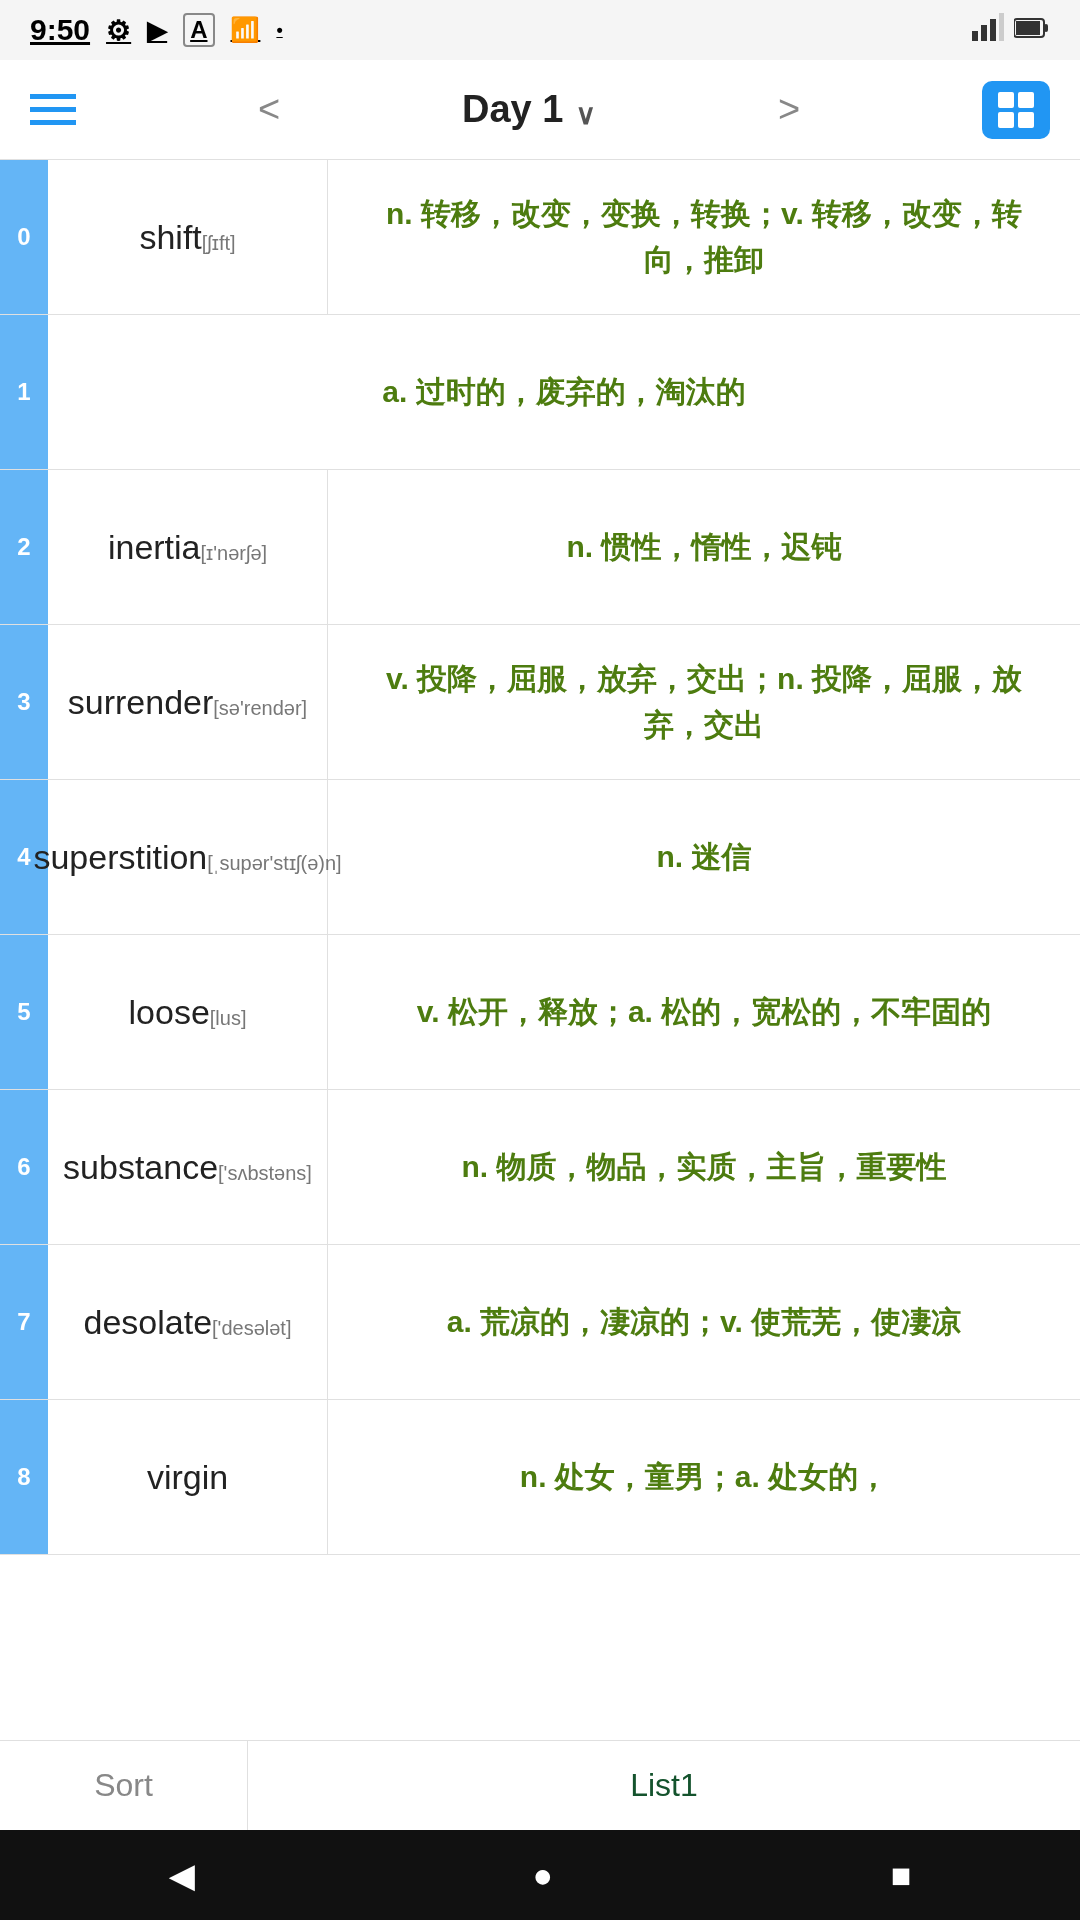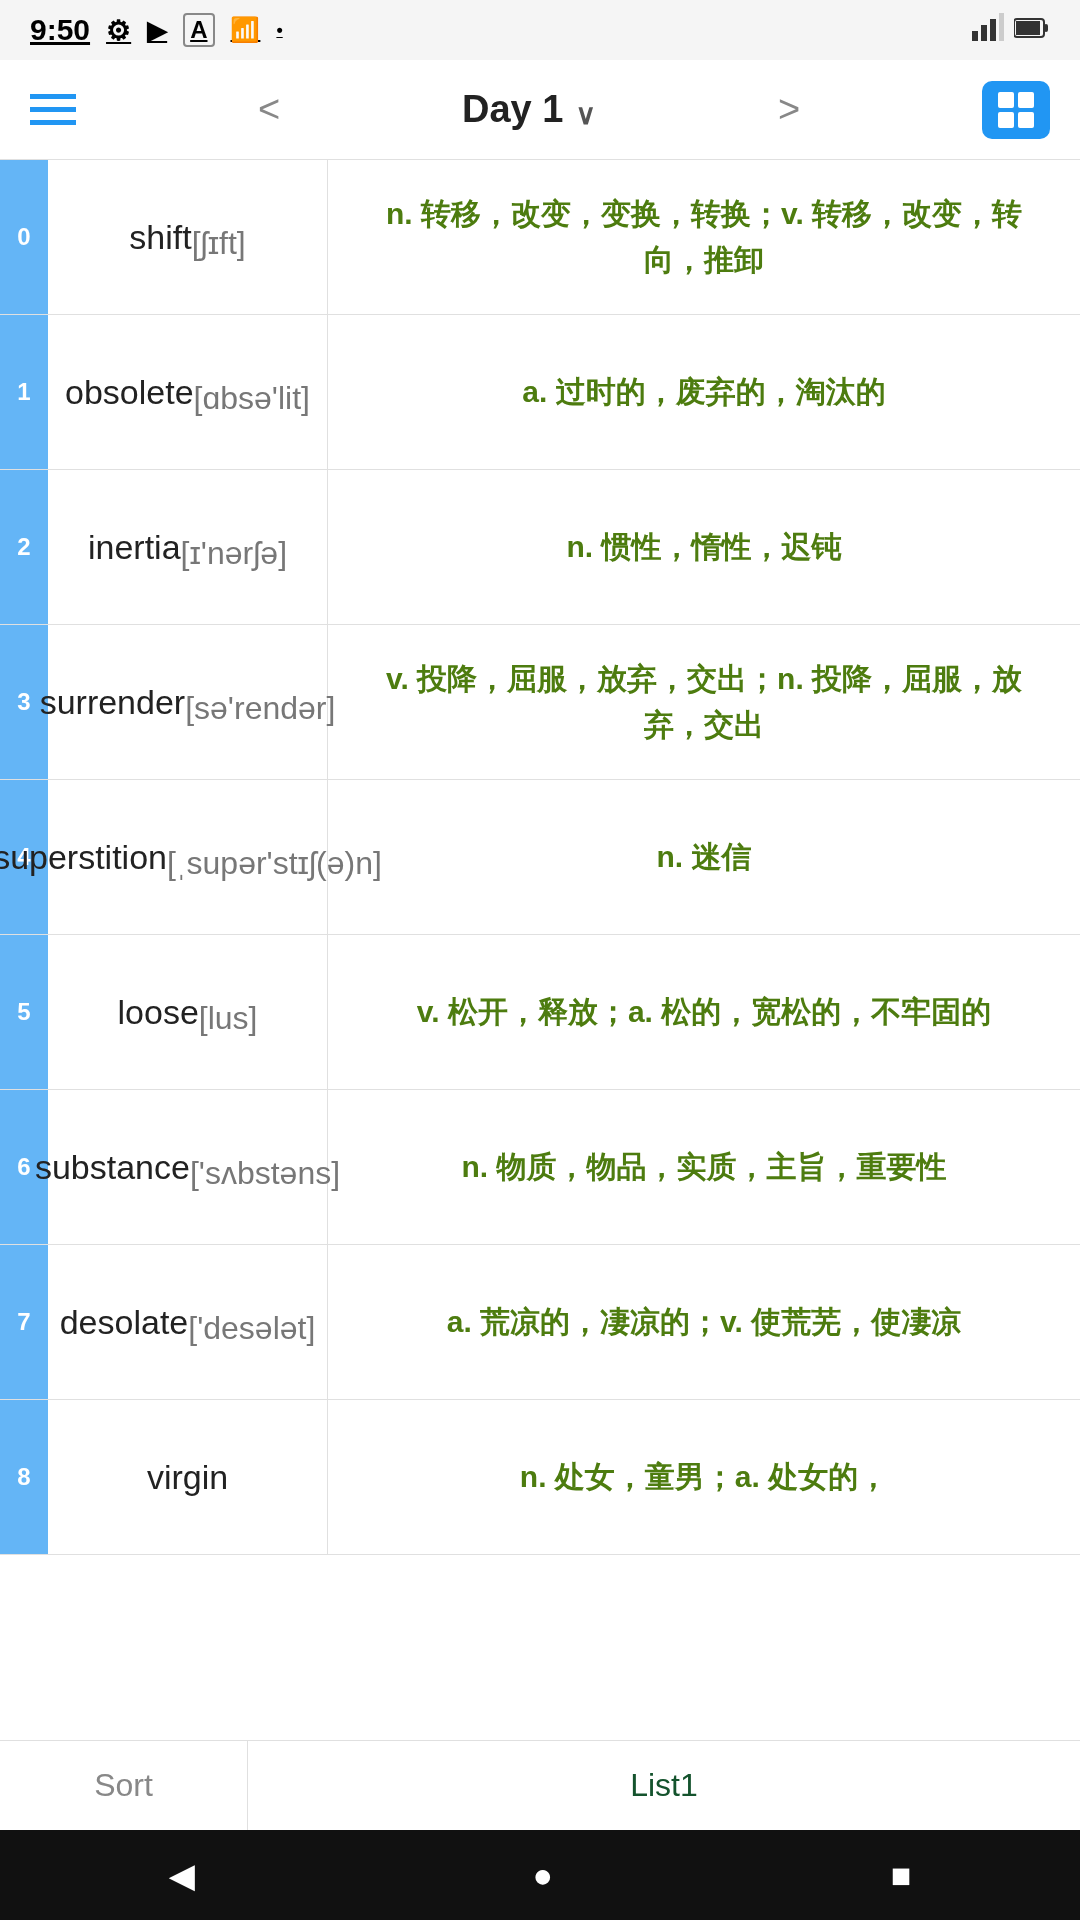--- a/index.html
+++ b/index.html
@@ -121,21 +121,21 @@
       padding: 20px 15px;
       border-right: 1px solid #e0e0e0;
     }
     .word-english {
       font-size: 34px;
       font-weight: 500;
       color: #222;
       text-align: center;
     }
     .word-phonetic {
-      font-size: 32px;
+      font-size: 20px;
       color: #777;
       text-align: center;
       margin-top: 12px;
     }
 
     .row-definition {
       flex: 1;
       display: flex;
       align-items: center;
       justify-content: center;
@@ -260,24 +260,20 @@
 <div class="word-row">
       <div class="row-index">0</div>
       <div class="row-word">
         <span class="word-english">shift</span>
         <span class="word-phonetic">[ʃɪft]</span>
       </div>
       <div class="row-definition">n. 转移，改变，变换，转换；v. 转移，改变，转向，推卸</div>
     </div>
     <div class="word-row">
       <div class="row-index">1</div>
-      <div class="row-word">
-        <span class="word-english">obsolete</span>
-        <span class="word-phonetic">[ɑbsə'lit]</span>
-      </div>
       <div class="row-definition">a. 过时的，废弃的，淘汰的</div>
     </div>
     <div class="word-row">
       <div class="row-index">2</div>
       <div class="row-word">
         <span class="word-english">inertia</span>
         <span class="word-phonetic">[ɪ'nərʃə]</span>
       </div>
       <div class="row-definition">n. 惯性，惰性，迟钝</div>
     </div>

